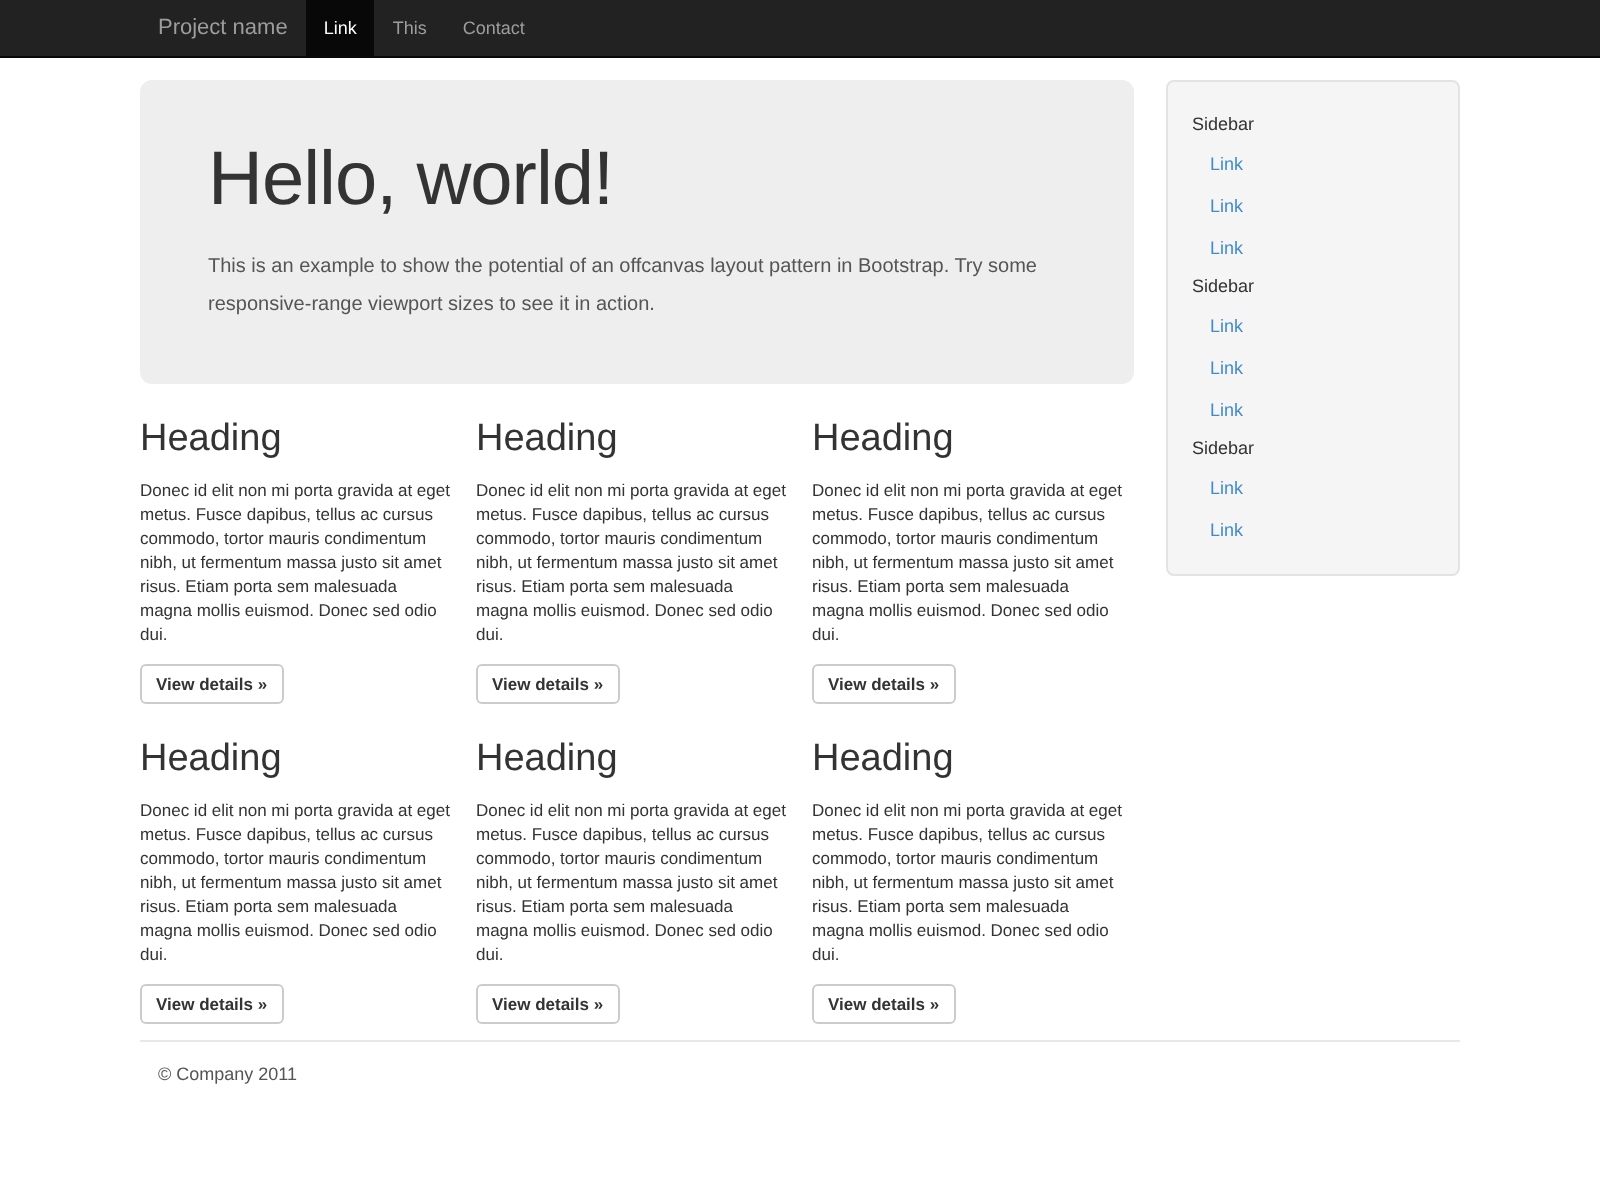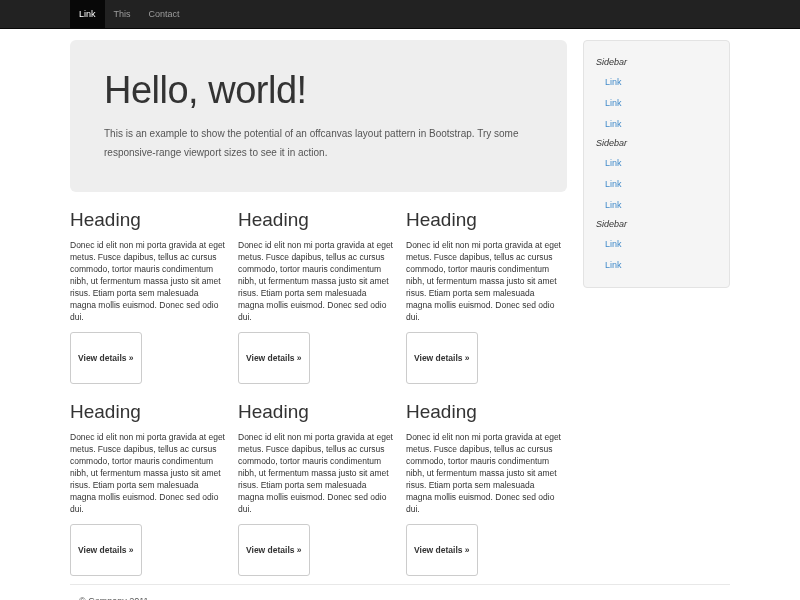--- a/index.html
+++ b/index.html
@@ -63,54 +63,55 @@
     font-weight: 500; color: #333;
   }
   .card p {
     margin: 8px 0 0; width: 156px;
     font-size: 8.5px; line-height: 12px; color: #333;
   }
   .btn {
     display: inline-block; margin-top: 9px;
     font-size: 8.5px; font-weight: bold; color: #333;
     background: #ffffff; border: 1px solid #cccccc; border-radius: 3px;
-    padding: 20px 7px; text-decoration: none; line-height: 10px;
+    padding: 4px 7px; text-decoration: none; line-height: 10px;
     white-space: nowrap;
   }
 
   
   .well {
     margin-top: 11px;
     background: #f5f5f5;
     border: 1px solid #e3e3e3;
     border-radius: 4px;
     padding: 12px;
   }
   .well ul { list-style: none; margin: 0; padding: 0; font-size: 9px; }
-  .sidebar-heading { color: #333; line-height: 12px; padding: 3px 0; font-style: italic; }
+  .sidebar-heading { color: #333; line-height: 12px; padding: 3px 0; }
   .sidebar-link-item a {
     display: block; color: #428bca; text-decoration: none;
     line-height: 12px; padding: 5px 9px 4px;
   }
 
   
   .divider {
     border: 0; border-top: 1px solid #e8e8e8;
     margin: 8px 0 0;
   }
   .footer p {
     margin: 11px 0 0; padding-left: 9px;
     font-size: 9px; color: #555;
   }
 </style>
 </head>
 <body>
 
 <nav class="navbar">
   <div class="navbar-inner">
+    <a href="#" class="navbar-brand">Project name</a>
     <a href="#" class="nav-link active">Link</a>
     <a href="#" class="nav-link">This</a>
     <a href="#" class="nav-link">Contact</a>
   </div>
 </nav>
 
 <div class="container">
   <div class="content-row">
 
     <main class="main-col">

